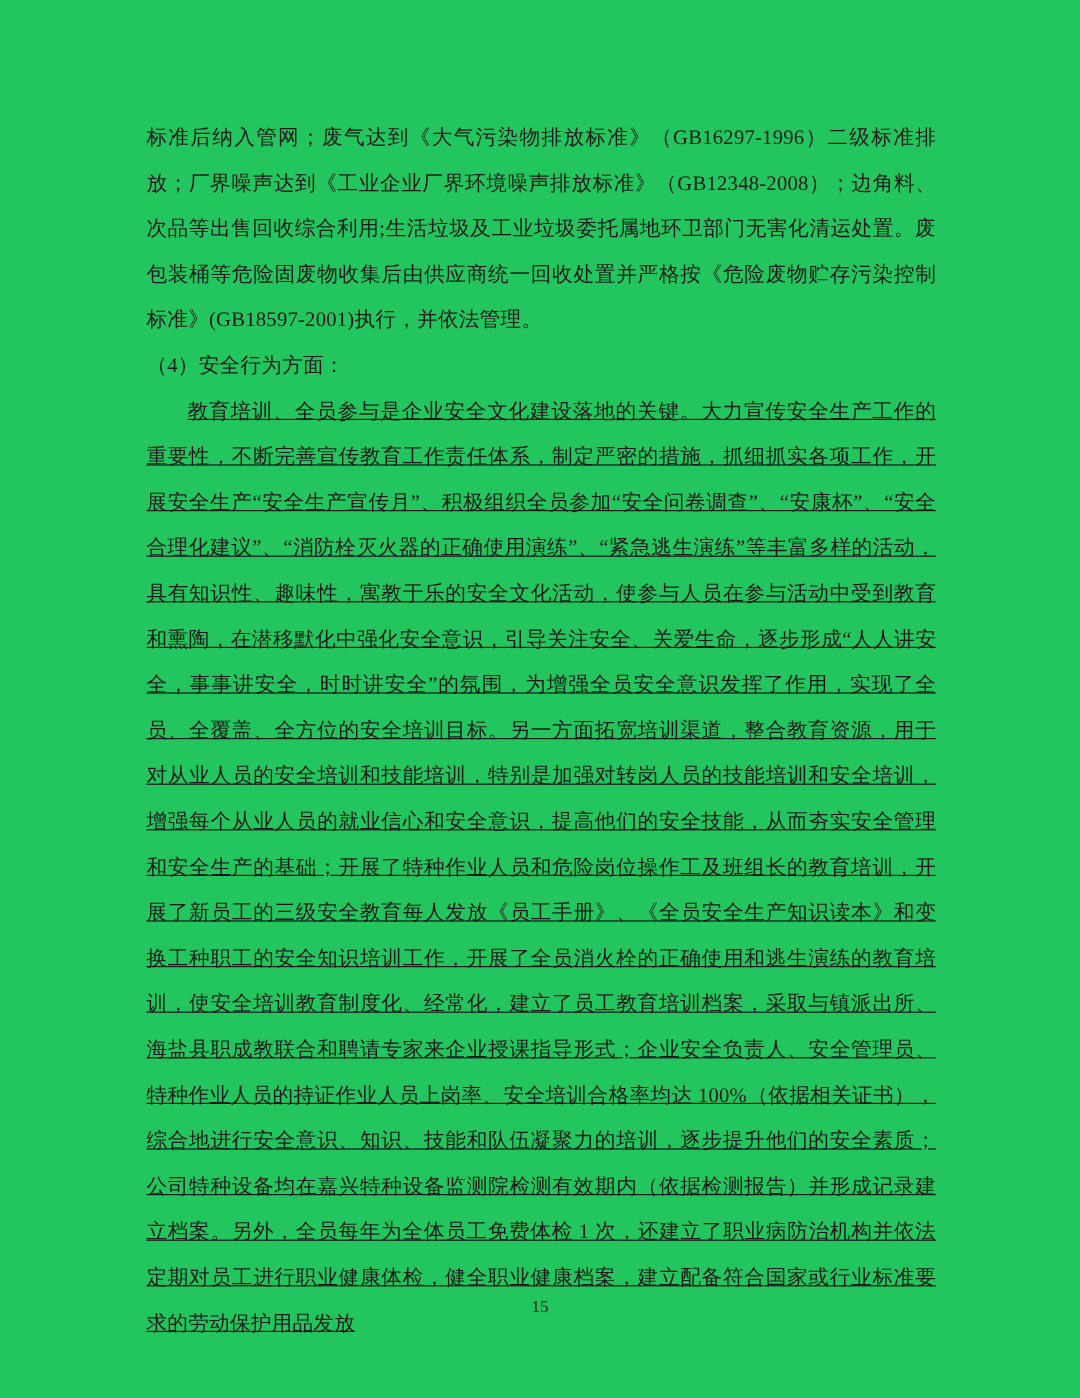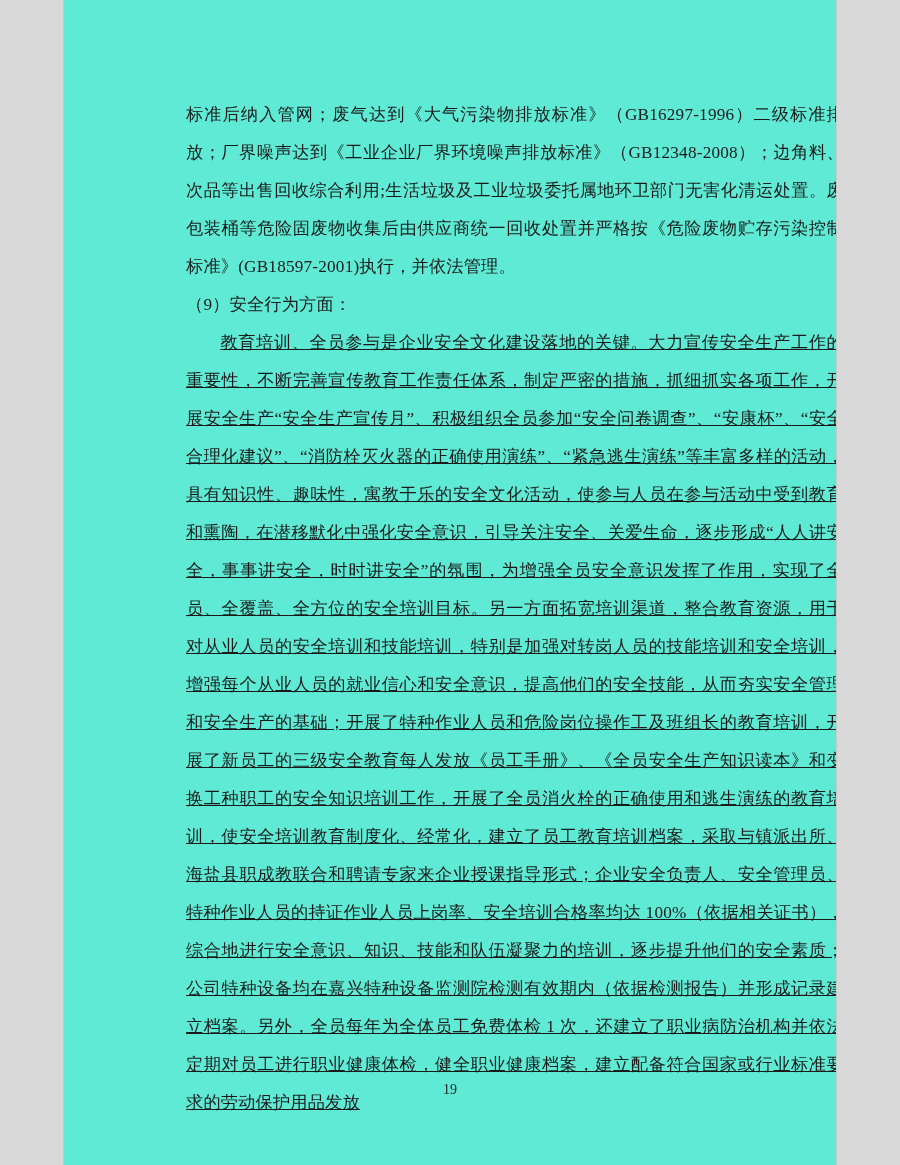--- a/index.html
+++ b/index.html
@@ -5,24 +5,24 @@
   html, body {
     margin: 0;
     padding: 0;
     background: #d8d8d8;
   }
   body {
     font-family: "Liberation Serif", "DejaVu Serif", serif;
   }
   .page {
     position: relative;
-    width: 772px;
+    width: 900px;
     height: 1165px;
     margin: 0 auto;
-    background: #5eead4;
+    background: #22c55e;
     box-shadow: 0 0 0 1px #c9c9c9;
     overflow: hidden;
   }
   .page-inner {
     position: absolute;
     left: 122px;
     top: 96px;
     width: 658px;
   }
   .para {
@@ -54,17 +54,17 @@
     color: #222;
     font-family: "Liberation Serif", "DejaVu Serif", serif;
   }
 </style>
 </head>
 <body>
 
 <div class="page">
   <div class="page-inner">
     <p class="para hang">标准后纳入管网；废气达到《大气污染物排放标准》（GB16297-1996）二级标准排放；厂界噪声达到《工业企业厂界环境噪声排放标准》（GB12348-2008）；边角料、次品等出售回收综合利用;生活垃圾及工业垃圾委托属地环卫部门无害化清运处置。废包装桶等危险固废物收集后由供应商统一回收处置并严格按《危险废物贮存污染控制标准》(GB18597-2001)执行，并依法管理。</p>
-    <p class="para hang">（9）安全行为方面：</p>
+    <p class="para hang">（4）安全行为方面：</p>
     <p class="para indent-2">教育培训、全员参与是企业安全文化建设落地的关键。大力宣传安全生产工作的重要性，不断完善宣传教育工作责任体系，制定严密的措施，抓细抓实各项工作，开展安全生产“安全生产宣传月”、积极组织全员参加“安全问卷调查”、“安康杯”、“安全合理化建议”、“消防栓灭火器的正确使用演练”、“紧急逃生演练”等丰富多样的活动，具有知识性、趣味性，寓教于乐的安全文化活动，使参与人员在参与活动中受到教育和熏陶，在潜移默化中强化安全意识，引导关注安全、关爱生命，逐步形成“人人讲安全，事事讲安全，时时讲安全”的氛围，为增强全员安全意识发挥了作用，实现了全员、全覆盖、全方位的安全培训目标。另一方面拓宽培训渠道，整合教育资源，用于对从业人员的安全培训和技能培训，特别是加强对转岗人员的技能培训和安全培训，增强每个从业人员的就业信心和安全意识，提高他们的安全技能，从而夯实安全管理和安全生产的基础；开展了特种作业人员和危险岗位操作工及班组长的教育培训，开展了新员工的三级安全教育每人发放《员工手册》、《全员安全生产知识读本》和变换工种职工的安全知识培训工作，开展了全员消火栓的正确使用和逃生演练的教育培训，使安全培训教育制度化、经常化，建立了员工教育培训档案，采取与镇派出所、海盐县职成教联合和聘请专家来企业授课指导形式；企业安全负责人、安全管理员、特种作业人员的持证作业人员上岗率、安全培训合格率均达 100%（依据相关证书），综合地进行安全意识、知识、技能和队伍凝聚力的培训，逐步提升他们的安全素质；公司特种设备均在嘉兴特种设备监测院检测有效期内（依据检测报告）并形成记录建立档案。另外，全员每年为全体员工免费体检 1 次，还建立了职业病防治机构并依法定期对员工进行职业健康体检，健全职业健康档案，建立配备符合国家或行业标准要求的劳动保护用品发放</p>
   </div>
-  <div class="page-number">19</div>
+  <div class="page-number">15</div>
 </div>
 
 </body></html>

